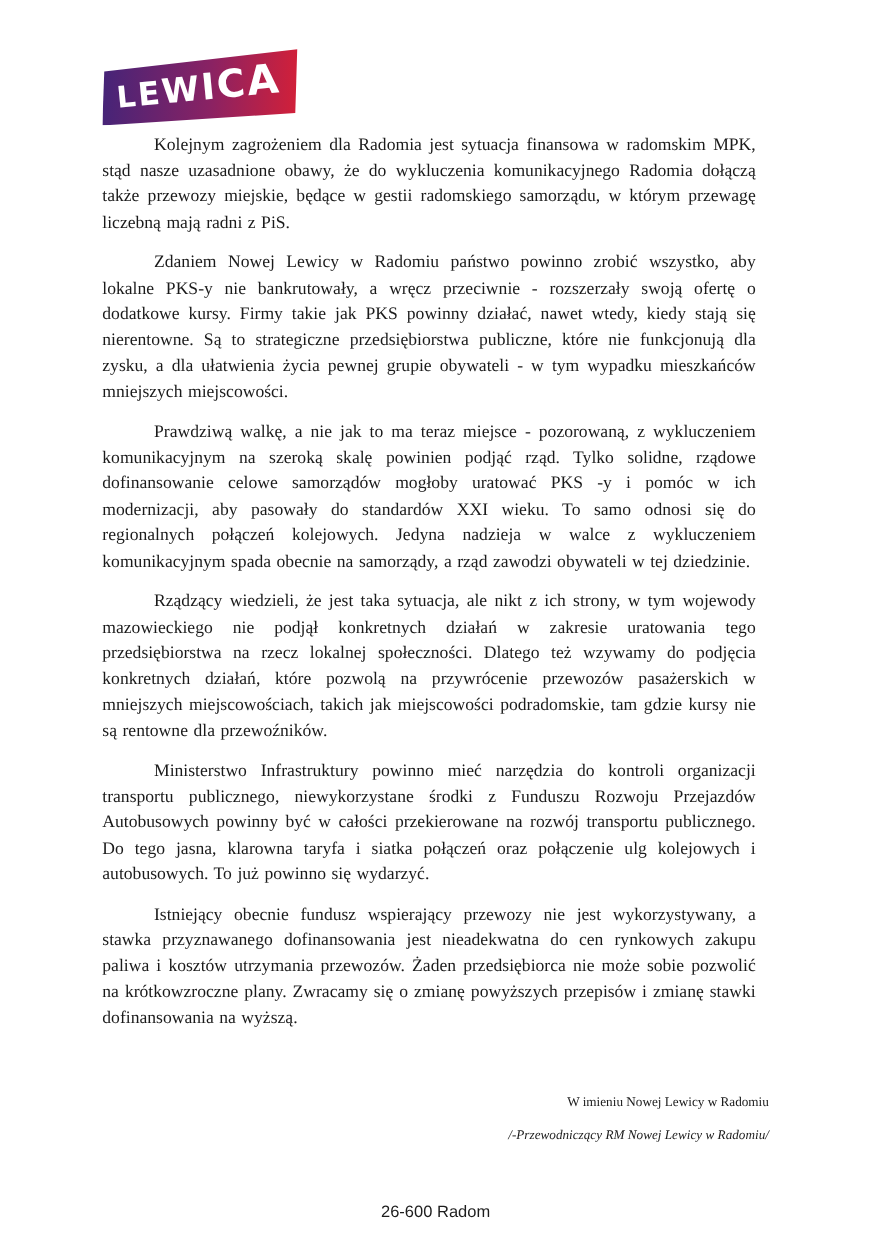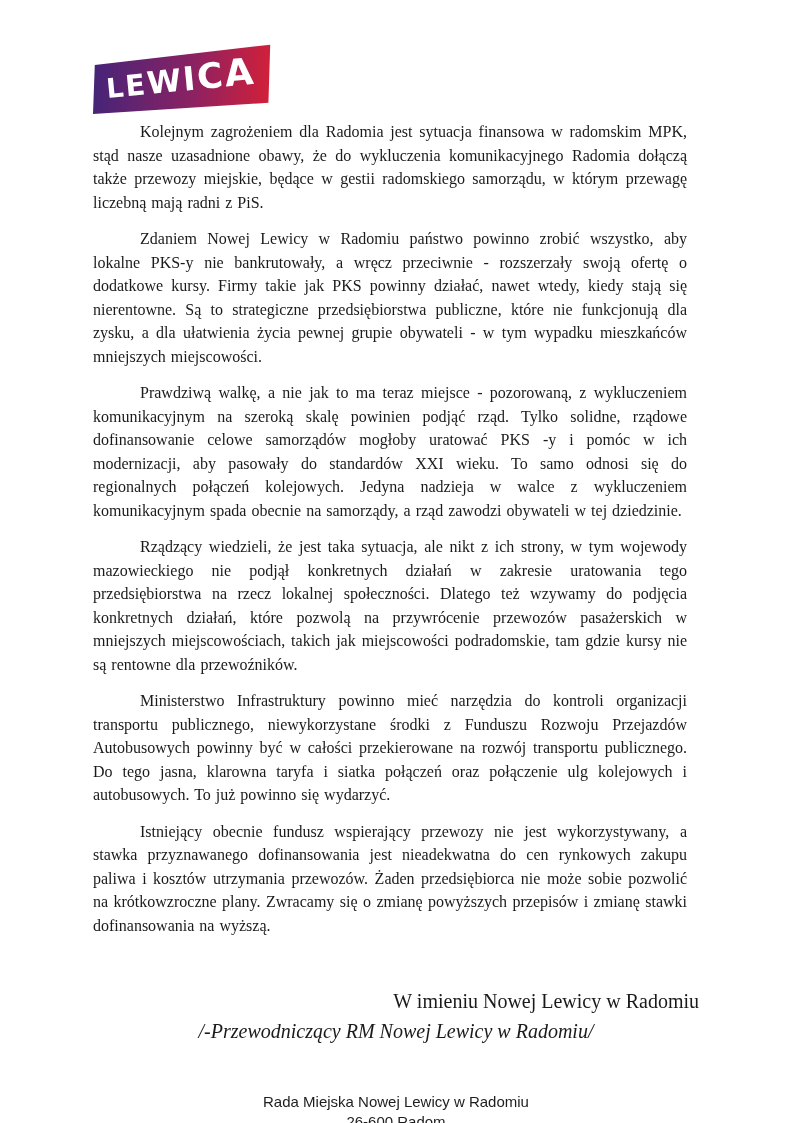--- a/index.html
+++ b/index.html
@@ -46,24 +46,24 @@
     text-indent: 47px;
     margin: 0 12px 13px 0;
     word-spacing: 1px;
   }
   .body-text p:first-child { margin-top: 6px; }
 
   
   .signature {
     margin-top: 50px;
     text-align: right;
-    font-size: 20px;
+    font-size: 12px;
     line-height: 29.5px;
   }
-  .signature .sig-role { font-style: italic; text-align: center; }
+  .signature .sig-role { font-style: italic; }
 
   
   .footer {
     margin-top: 46px;
     text-align: center;
     font-family: "Liberation Sans", sans-serif;
     font-size: 15px;
     line-height: 19.5px;
     color: #1d1d1d;
   }
@@ -94,18 +94,17 @@
       <p>Ministerstwo Infrastruktury powinno mieć narzędzia do kontroli organizacji transportu publicznego, niewykorzystane środki z Funduszu Rozwoju Przejazdów Autobusowych powinny być w całości przekierowane na rozwój transportu publicznego. Do tego jasna, klarowna taryfa i siatka połączeń oraz połączenie ulg kolejowych i autobusowych. To już powinno się wydarzyć.</p>
       <p>Istniejący obecnie fundusz wspierający przewozy nie jest wykorzystywany, a stawka przyznawanego dofinansowania jest nieadekwatna do cen rynkowych zakupu paliwa i kosztów utrzymania przewozów. Żaden przedsiębiorca nie może sobie pozwolić na krótkowzroczne plany. Zwracamy się o zmianę powyższych przepisów i zmianę stawki dofinansowania na wyższą.</p>
     </div>
 
     <div class="signature">
       <div>W imieniu Nowej Lewicy w Radomiu</div>
       <div class="sig-role">/-Przewodniczący RM Nowej Lewicy w Radomiu/</div>
     </div>
 
     <div class="footer">
-      <div>Rada Miejska Nowej Lewicy w Radomiu</div>
       <div>26-600 Radom</div>
     </div>
 
   </div>
 </div>
 
 </body></html>

